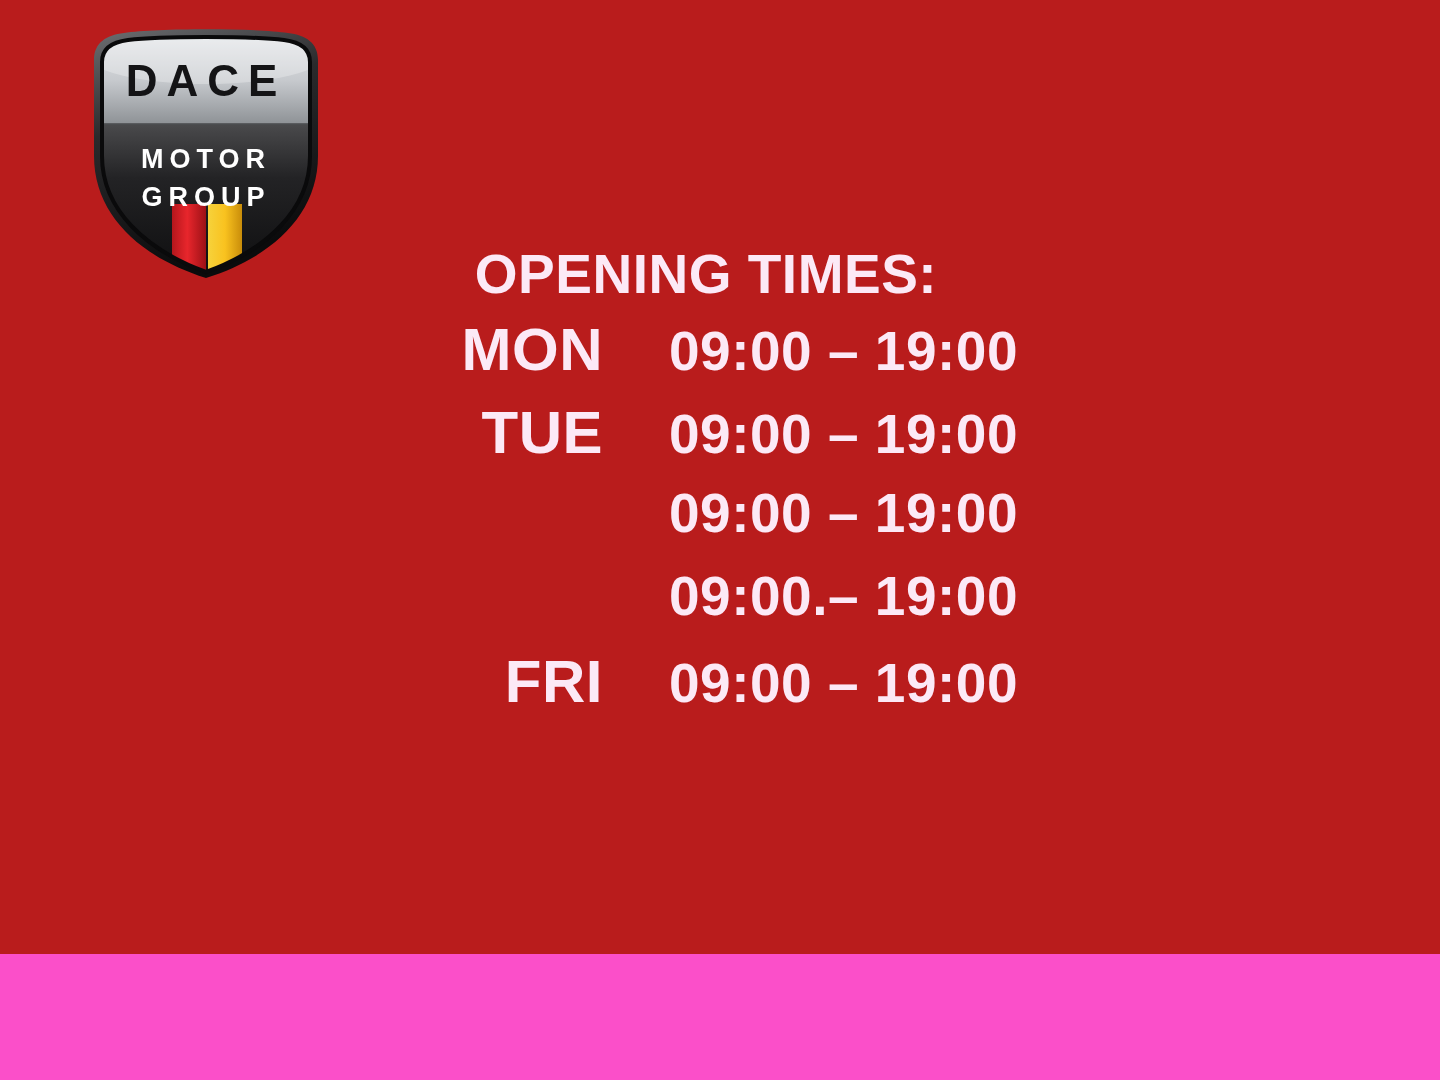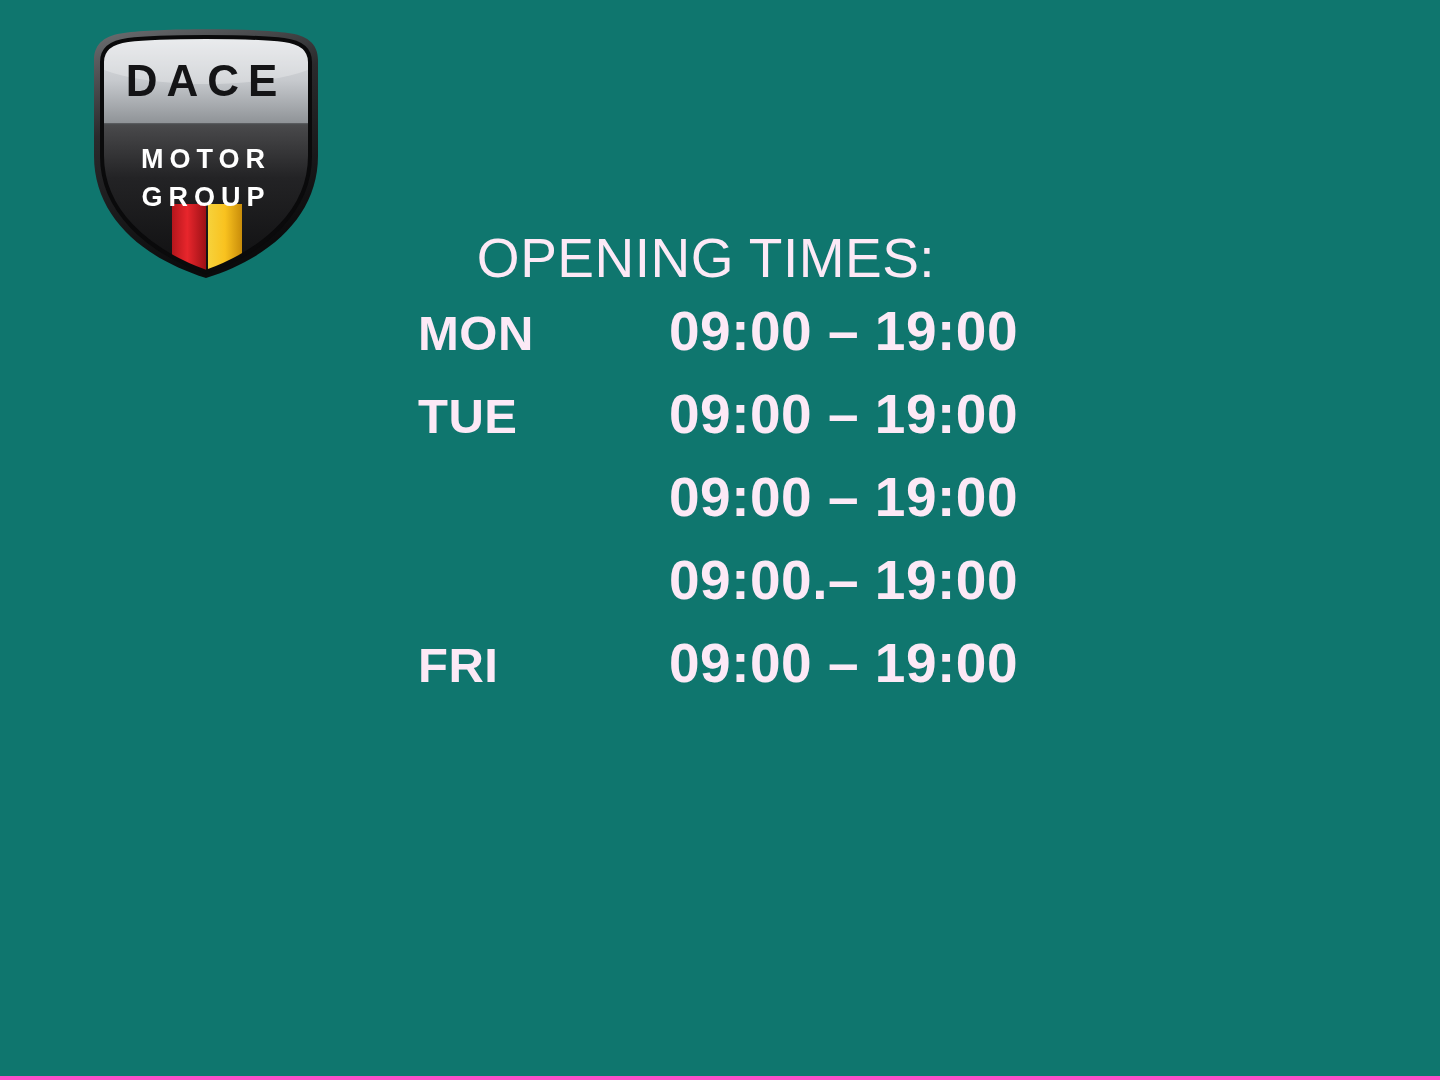--- a/index.html
+++ b/index.html
@@ -10,22 +10,22 @@
     width: 1440px;
     height: 1080px;
     overflow: hidden;
     font-family: "Liberation Sans", sans-serif;
     background: #FB4FC9;
   }
 
   #poster {
     position: relative;
     width: 1440px;
-    height: 1076px;
-    background: #0f766e;
+    height: 954px;
+    background: #b91c1c;
     overflow: hidden;
   }
 
   
   .stripe {
     position: absolute;
     left: -260px;
     top: -40px;
     width: 1050px;
     height: 108px;
@@ -47,41 +47,41 @@
 
   
   .times-block {
     position: absolute;
     left: 418px;
     top: 228px;
     width: 600px;
   }
   .title {
     font-size: 55px;
-    font-weight: 400;
+    font-weight: 700;
     letter-spacing: 0.5px;
     color: #FCE9F6;
     line-height: 1.1;
     text-align: center;
-    margin: 0 0 10px 0;
+    margin: 16px 0 10px 0;
     padding-right: 24px;
     white-space: nowrap;
   }
   .row {
     display: flex;
     align-items: baseline;
     height: 83px;
   }
   .day {
-    font-size: 49px;
+    font-size: 60px;
     font-weight: 700;
     color: #FCE9F6;
     width: 185px;
     flex: 0 0 185px;
-    text-align: left;
+    text-align: right;
     letter-spacing: 0.5px;
     white-space: nowrap;
   }
   .time {
     font-size: 55px;
     font-weight: 700;
     color: #FCE9F6;
     flex: 1 1 auto;
     text-align: right;
     letter-spacing: 0.5px;

